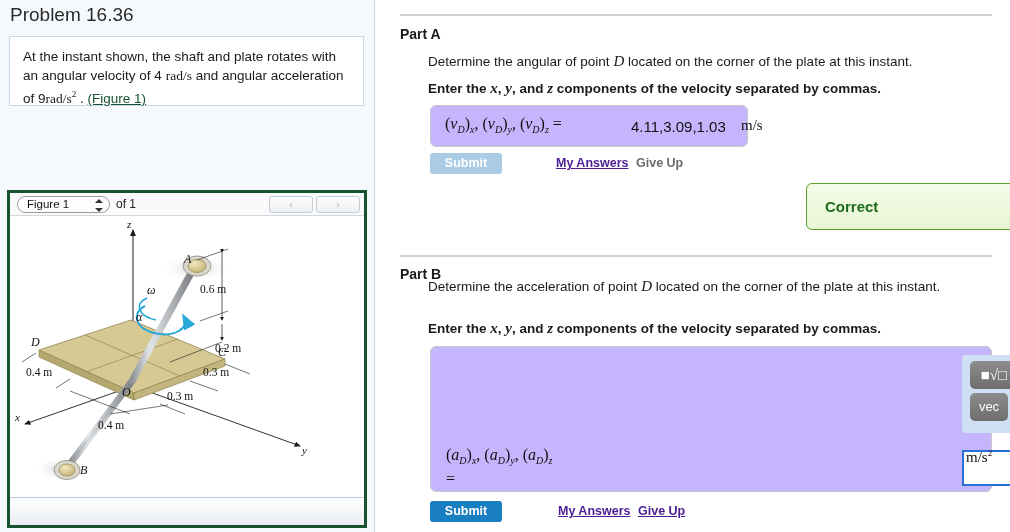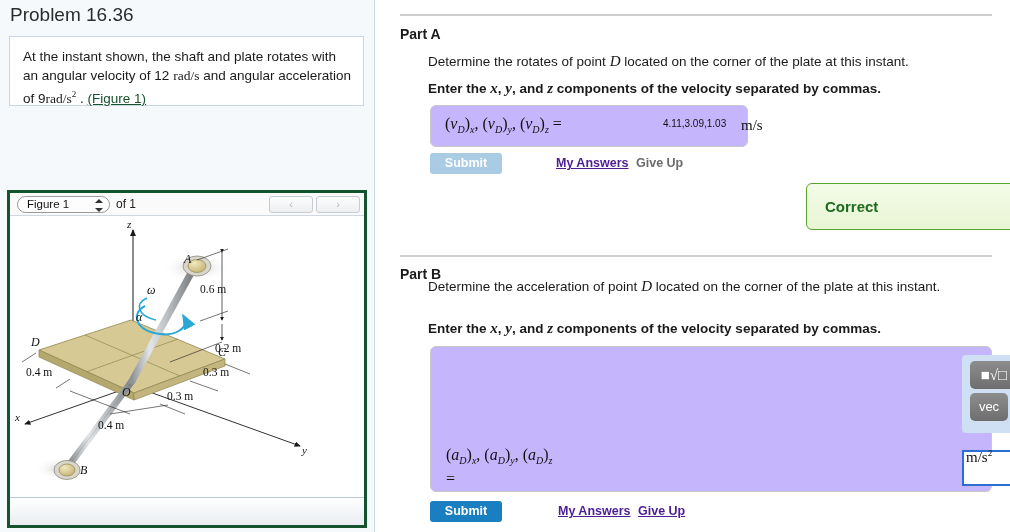--- a/index.html
+++ b/index.html
@@ -126,21 +126,21 @@
 
 <div class="page">
 
   <div class="left">
 
     <div class="prob-title">Problem 16.36</div>
 
     <div class="prob-box">
       <div class="prob-text">
         <span>At the instant shown, the shaft and plate rotates with an</span>
-        <span>angular velocity of 12</span>
+        <span>angular velocity of 4</span>
         <span class="mathr">rad/s</span>
         <span>and angular acceleration of</span>
         <span>9</span><span class="mathr">rad/s</span><sup class="sm mathr">2</sup>
         <span>.</span>
         <a class="figlink" href="#">(Figure 1)</a>
       </div>
     </div>
 
     <div class="fig-wrap">
       <div class="fig-head">
@@ -259,41 +259,41 @@
       <div class="fig-foot"></div>
     </div>
   </div>
 
   <div class="right">
 
     <div class="hr" style="top:14px;"></div>
     <div class="part-h" style="top:26px;">Part A</div>
 
     <div class="q-line" style="top:53px;">
-      <span>Determine the rotates of point</span>
+      <span>Determine the angular of point</span>
       <span class="mathi" style="font-size:15px;">D</span>
       <span>located on the corner of the plate at this instant.</span>
     </div>
 
     <div class="q-line q-bold" style="top:80px;">
       <span>Enter the</span>
       <span class="mathi" style="font-size:15px;">x</span>,
       <span class="mathi" style="font-size:15px;">y</span>, and
       <span class="mathi" style="font-size:15px;">z</span>
       <span>components of the velocity separated by commas.</span>
     </div>
 
     <div class="ansbox" style="left:54px;top:105px;width:318px;height:42px;">
       <div class="eqlabel" style="position:absolute;left:14px;top:9px;">
         (<i>v</i><i class="sub">D</i>)<i class="sub">x</i>,
         (<i>v</i><i class="sub">D</i>)<i class="sub">y</i>,
         (<i>v</i><i class="sub">D</i>)<i class="sub">z</i>
         <span>=</span>
       </div>
-      <div style="position:absolute;left:200px;top:12px;font-size:10px;color:#111;margin-left:32px;">4.11,3.09,1.03</div>
+      <div style="position:absolute;left:200px;top:12px;font-size:15px;color:#111;">4.11,3.09,1.03</div>
       <div class="unit" style="position:absolute;left:277px;top:11px;">m/s</div>
     </div>
 
     <div class="btn-submit btn-off" style="left:54px;top:153px;">Submit</div>
     <a class="lnk" href="#" style="left:180px;top:156px;">My Answers</a>
     <div class="lnk-gray" style="left:260px;top:156px;">Give Up</div>
 
     <div class="correct-box">
       <div class="correct-text">Correct</div>
     </div>

